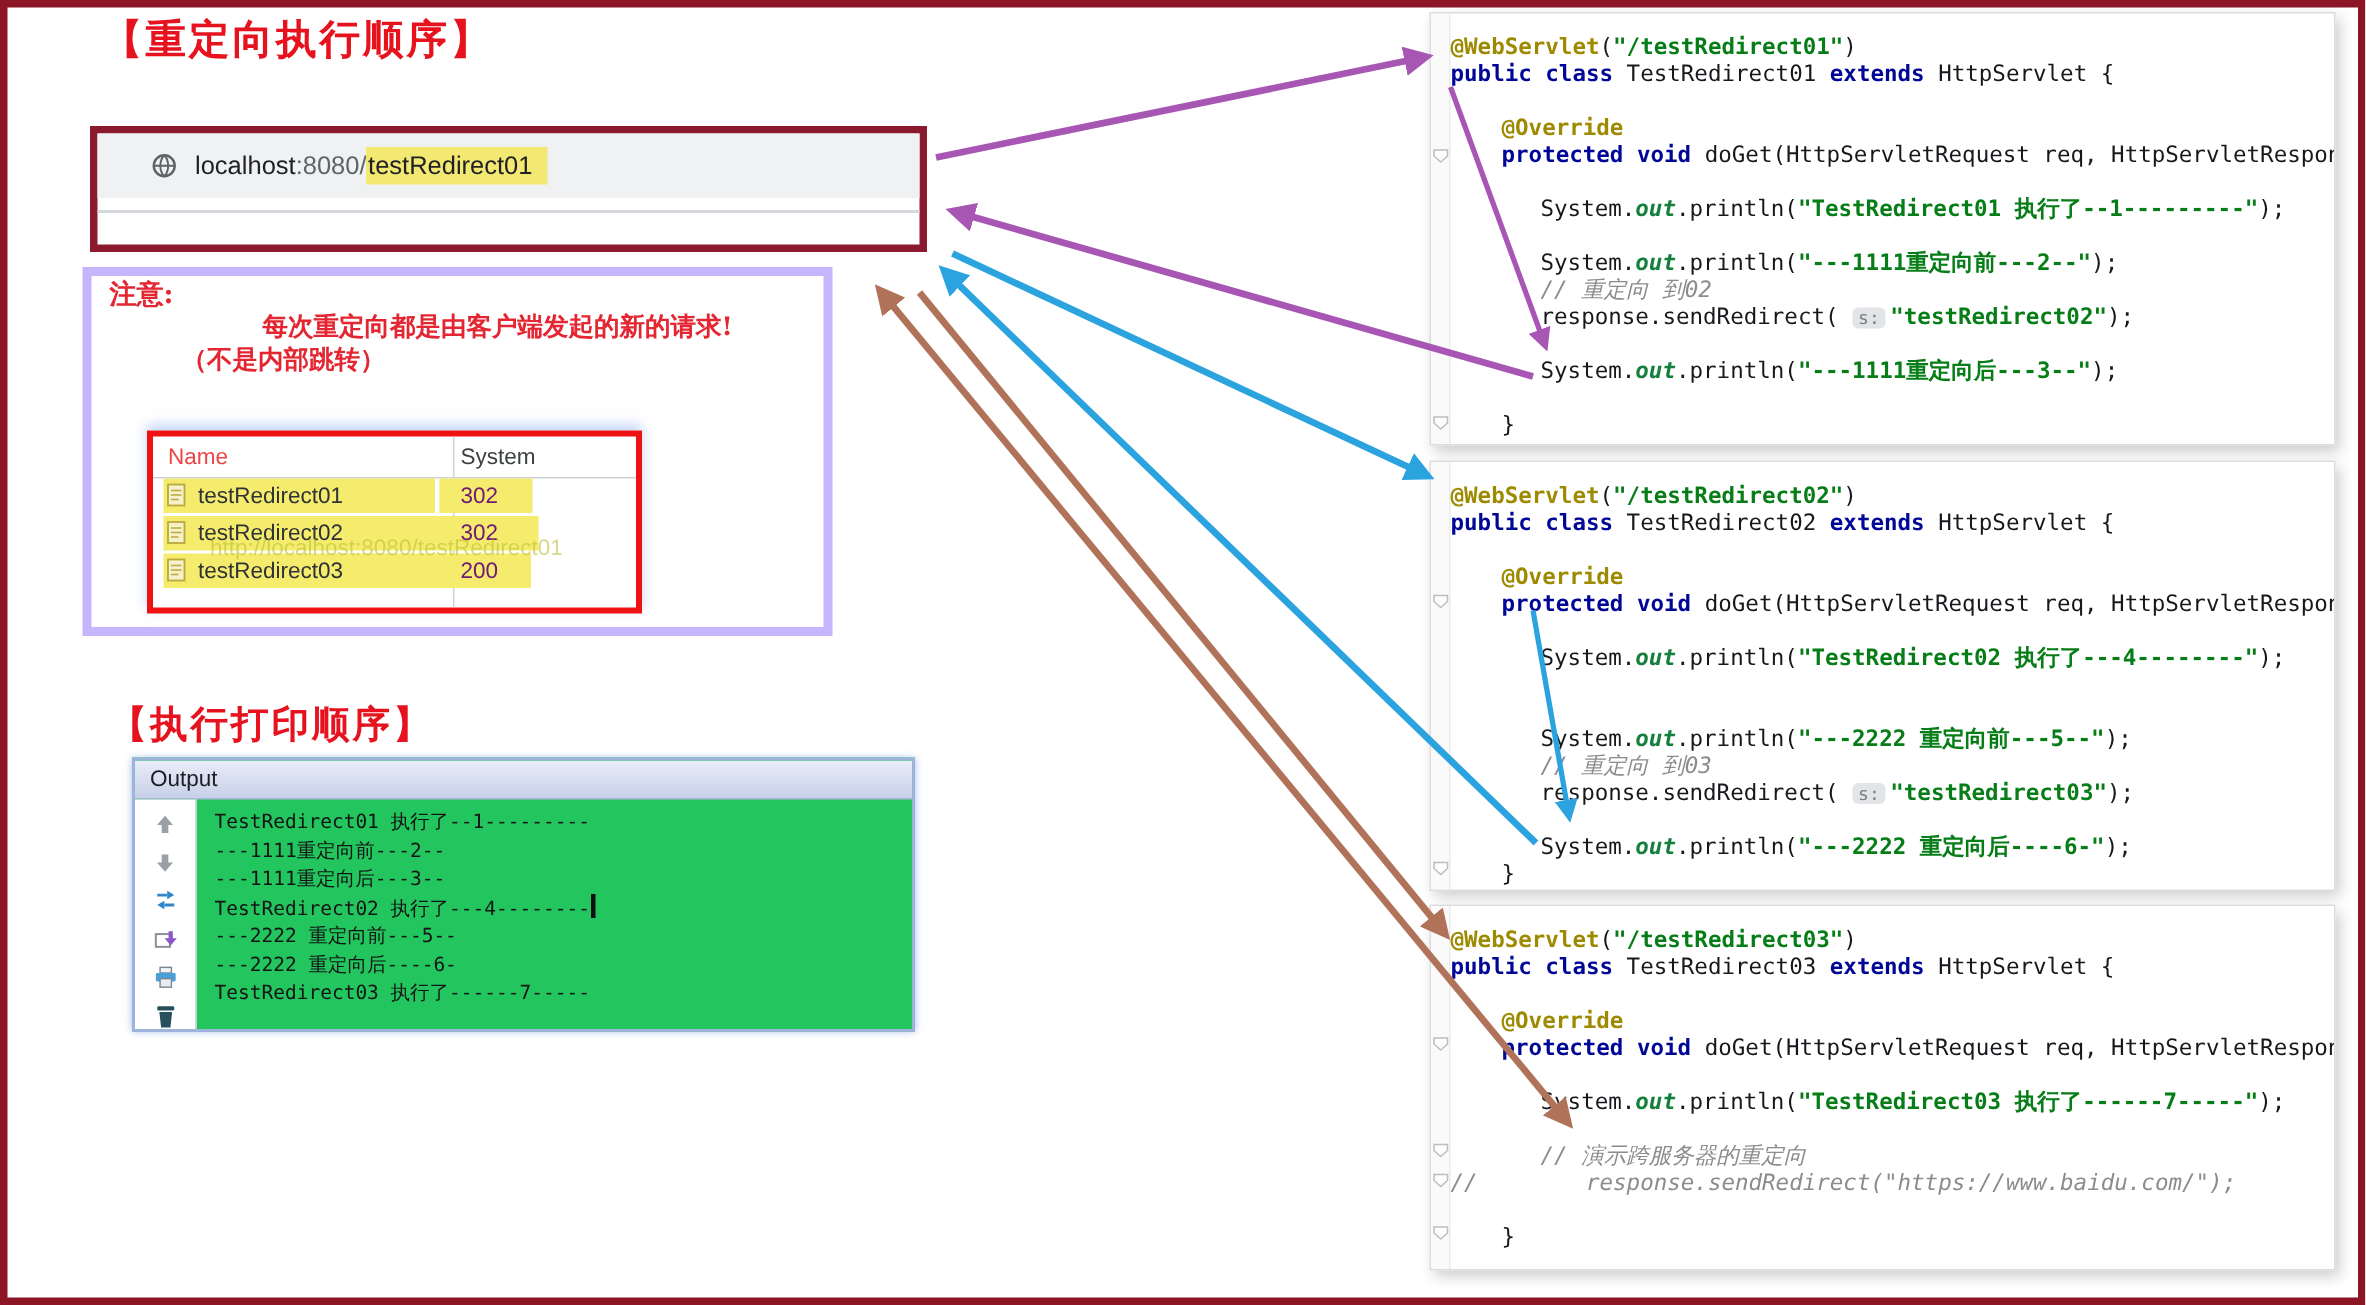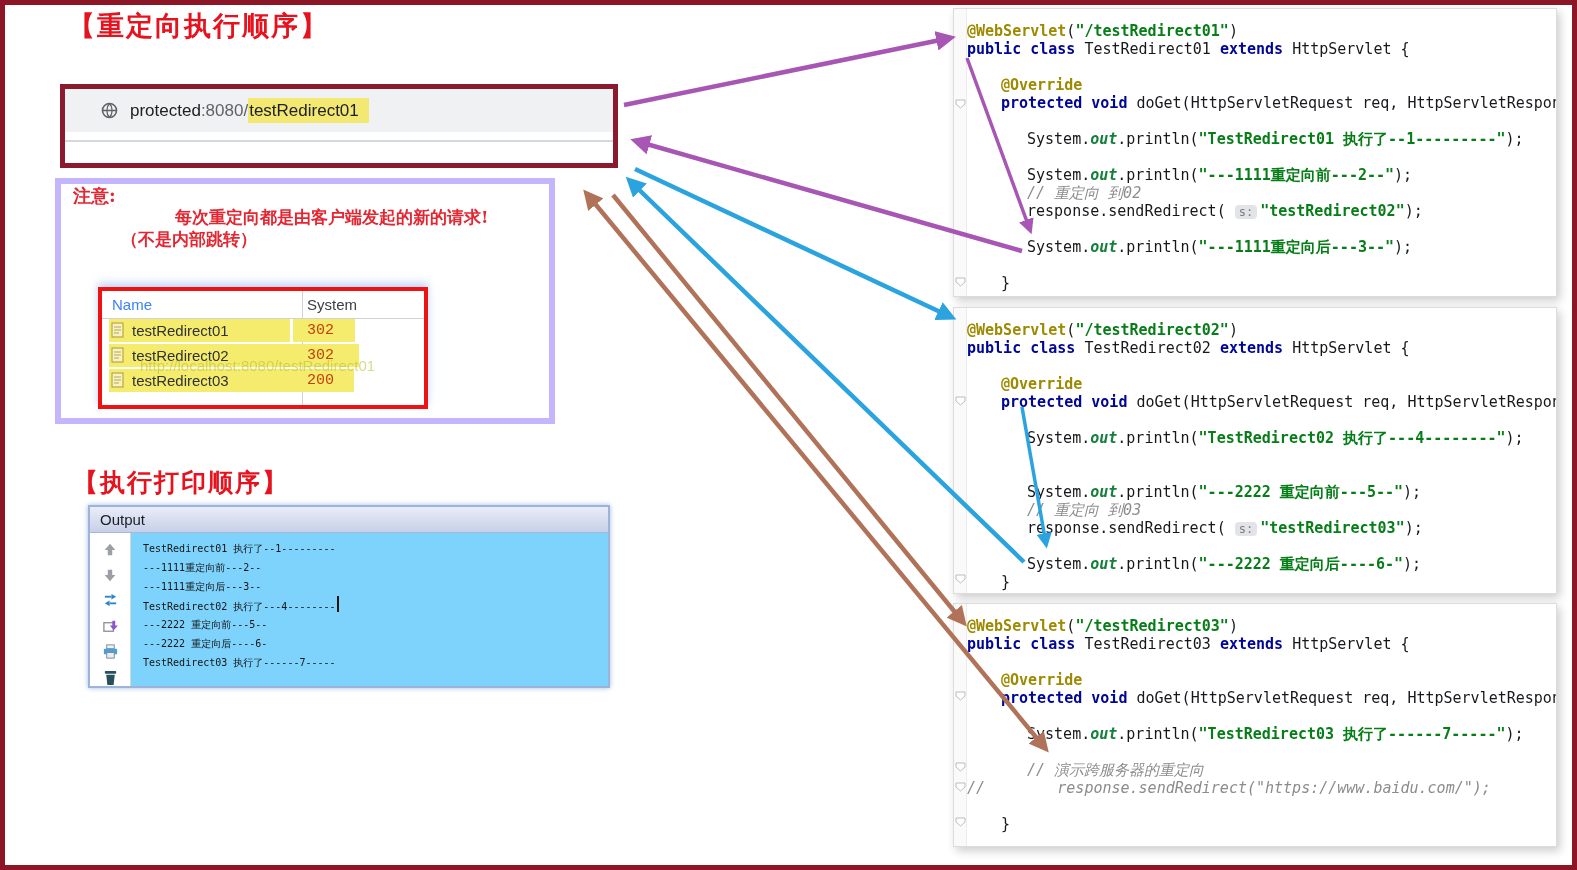--- a/index.html
+++ b/index.html
@@ -25,42 +25,42 @@
   
   .ybox{position:absolute;left:55px;top:178px;width:500px;height:246px;border:6px solid #c4b5fd;
         background:transparent;box-sizing:border-box;}
   .note-red{position:absolute;color:#e32631;font-weight:bold;font-family:"DejaVu Serif",serif;white-space:nowrap;}
 
   
   .nettable{position:absolute;left:37px;top:103px;width:330px;height:122px;border:4px solid #ee1212;
             background:#fff;box-sizing:border-box;overflow:hidden;
             box-shadow:0 -4px 8px rgba(140,175,240,.55);}
   .nt-header{position:relative;height:27px;border-bottom:1px solid #cfd2d6;}
-  .nt-header .h1{position:absolute;left:10px;top:5px;font-size:15px;color:#3b82f6;}
+  .nt-header .h1{position:absolute;left:10px;top:5px;font-size:15px;color:#ef4444;}
   .nt-header .h2{position:absolute;left:205px;top:5px;font-size:15px;color:#3c4043;}
   .nt-vdiv{position:absolute;left:200px;top:0;bottom:0;width:1px;background:#cfd2d6;}
   .trow{position:absolute;left:0;width:322px;height:25px;}
   .trow .hl-chunk{position:absolute;top:1px;height:23px;background:#f5ec6e;}
   .trow .nm{position:absolute;left:30px;top:4px;font-size:15px;color:#2f3236;}
-  .trow .st{position:absolute;left:205px;top:4px;font-size:15px;color:#c2410c;font-family:Liberation Mono, monospace;}
+  .trow .st{position:absolute;left:205px;top:4px;font-size:15px;color:#701a75;}
   .trow .doc{position:absolute;left:9px;top:4px;}
   .ghost{position:absolute;left:38px;top:66px;font-size:15px;color:#b6bd2e;opacity:.55;white-space:nowrap;}
 
   
-  .output{position:absolute;left:88px;top:505px;width:522px;height:183px;background:#7dd3fc;
+  .output{position:absolute;left:88px;top:505px;width:522px;height:183px;background:#22c55e;
           border:2px solid #9db3da;box-sizing:border-box;overflow:hidden;
           box-shadow:0 0 5px rgba(120,160,220,.7);}
   .out-titlebar{position:absolute;left:0;top:0;right:0;height:25px;
           background:linear-gradient(#e9edf8,#c7d0e8);border-bottom:1px solid #aab6d4;}
   .out-titlebar span{position:absolute;left:10px;top:4px;font-size:15px;color:#1b1e27;}
   .out-toolbar{position:absolute;left:0;top:26px;bottom:0;width:40px;background:#fff;
           border-right:1px solid #d6d6d6;display:flex;flex-direction:column;align-items:center;}
   .tb-btn{width:22px;height:22px;margin-top:8px;display:flex;align-items:center;justify-content:center;cursor:pointer;}
   .console{position:absolute;left:41px;top:26px;right:0;bottom:0;padding:6px 0 0 12px;overflow:hidden;}
-  .cline{height:19px;line-height:19px;font-family:"DejaVu Sans Mono",monospace;font-size:10px;color:#141414;white-space:pre;}
+  .cline{height:19px;line-height:19px;font-family:"DejaVu Sans Mono",monospace;font-size:13px;color:#141414;white-space:pre;}
   .cursor{display:inline-block;width:2.5px;height:16px;background:#111;vertical-align:-2px;margin-left:1px;}
 
   
   .codebox{position:absolute;left:953px;width:604px;background:#fff;border:1px solid #dcdcdc;
            box-sizing:border-box;overflow:hidden;box-shadow:3px 4px 9px rgba(0,0,0,.20);}
   #code1{top:8px;height:289px;}
   #code2{top:307px;height:287px;}
   #code3{top:603px;height:244px;}
   .gutter{position:absolute;left:0;top:0;bottom:0;width:12px;background:#fafafa;border-right:1px solid #ececec;}
   .fold{position:absolute;left:1px;}
@@ -84,21 +84,21 @@
   <div class="frame"></div>
 
   <div id="title1" class="big-title">【重定向执行顺序】</div>
 
   <div class="browser">
     <div class="addrbar">
       <svg class="globe" width="17" height="17" viewBox="0 0 17 17">
         <circle cx="8.5" cy="8.5" r="7" fill="none" stroke="#5f6368" stroke-width="1.6"></circle>
         <path d="M1.5 8.5 H15.5 M8.5 1.5 C5 5,5 12,8.5 15.5 M8.5 1.5 C12 5,12 12,8.5 15.5" fill="none" stroke="#5f6368" stroke-width="1.3"></path>
       </svg>
-      <div class="url"><span>protected</span><span class="dim">:8080/</span><span class="hl">testRedirect01</span></div>
+      <div class="url"><span>localhost</span><span class="dim">:8080/</span><span class="hl">testRedirect01</span></div>
     </div>
     <div class="addr-divider"></div>
   </div>
 
   <div class="ybox">
     <div class="note-red" style="left:12px;top:0px;font-size:18px;">注意:</div>
     <div class="note-red" style="left:68px;top:22px;font-size:17px;margin-left:46px;">每次重定向都是由客户端发起的新的请求!</div>
     <div class="note-red" style="left:60px;top:44px;font-size:17px;">（不是内部跳转）</div>
 
     <div class="nettable">

